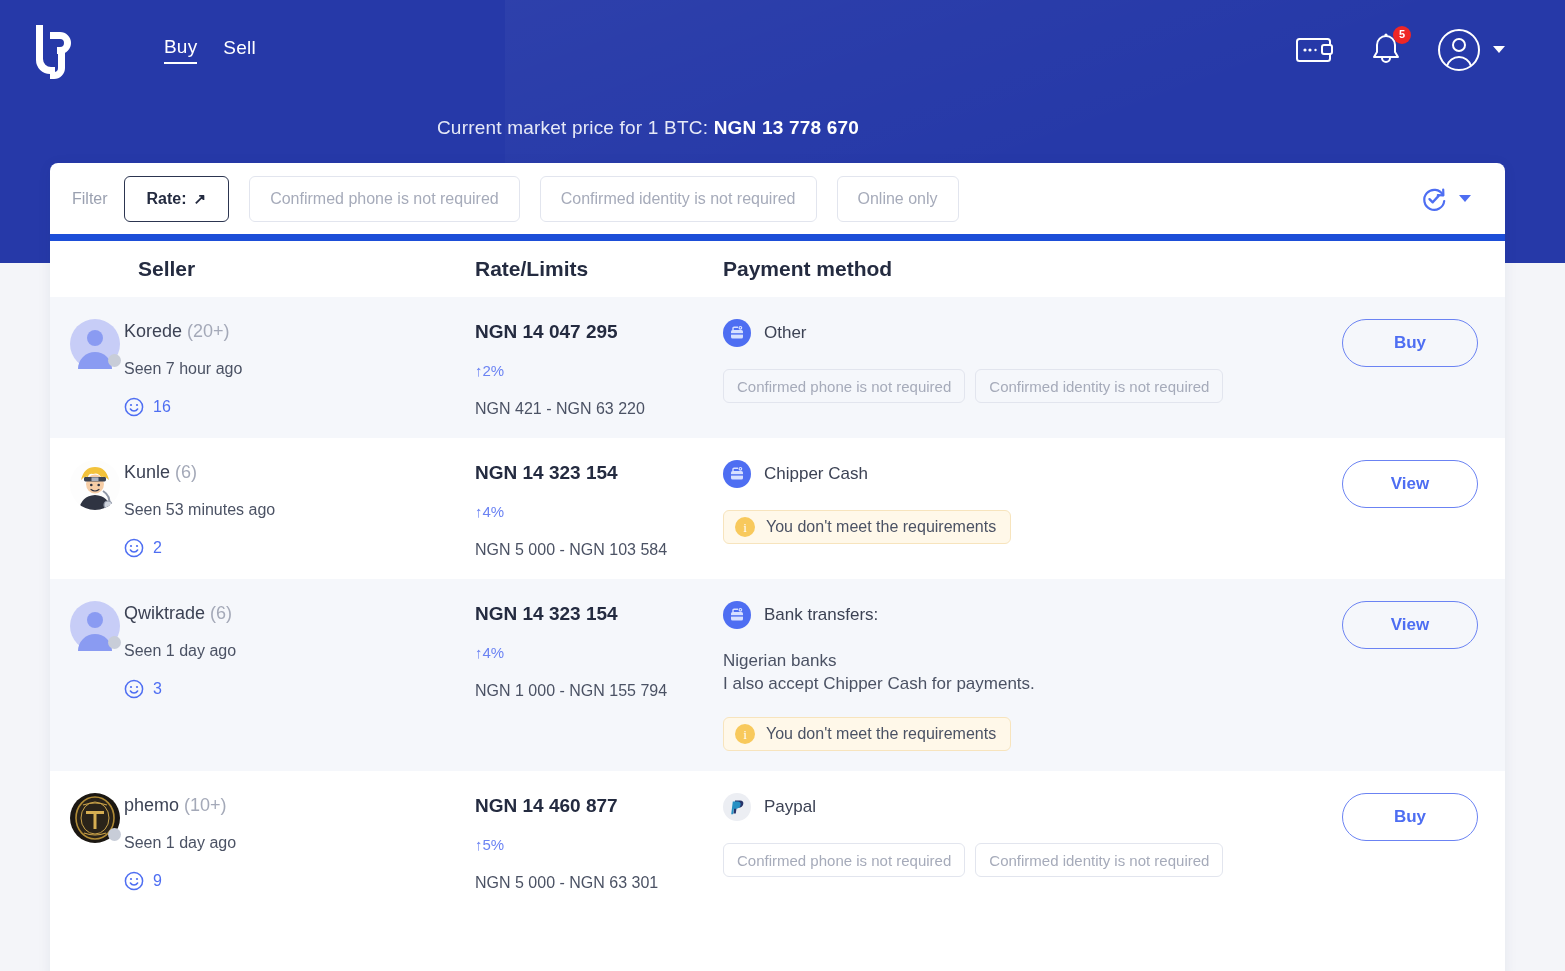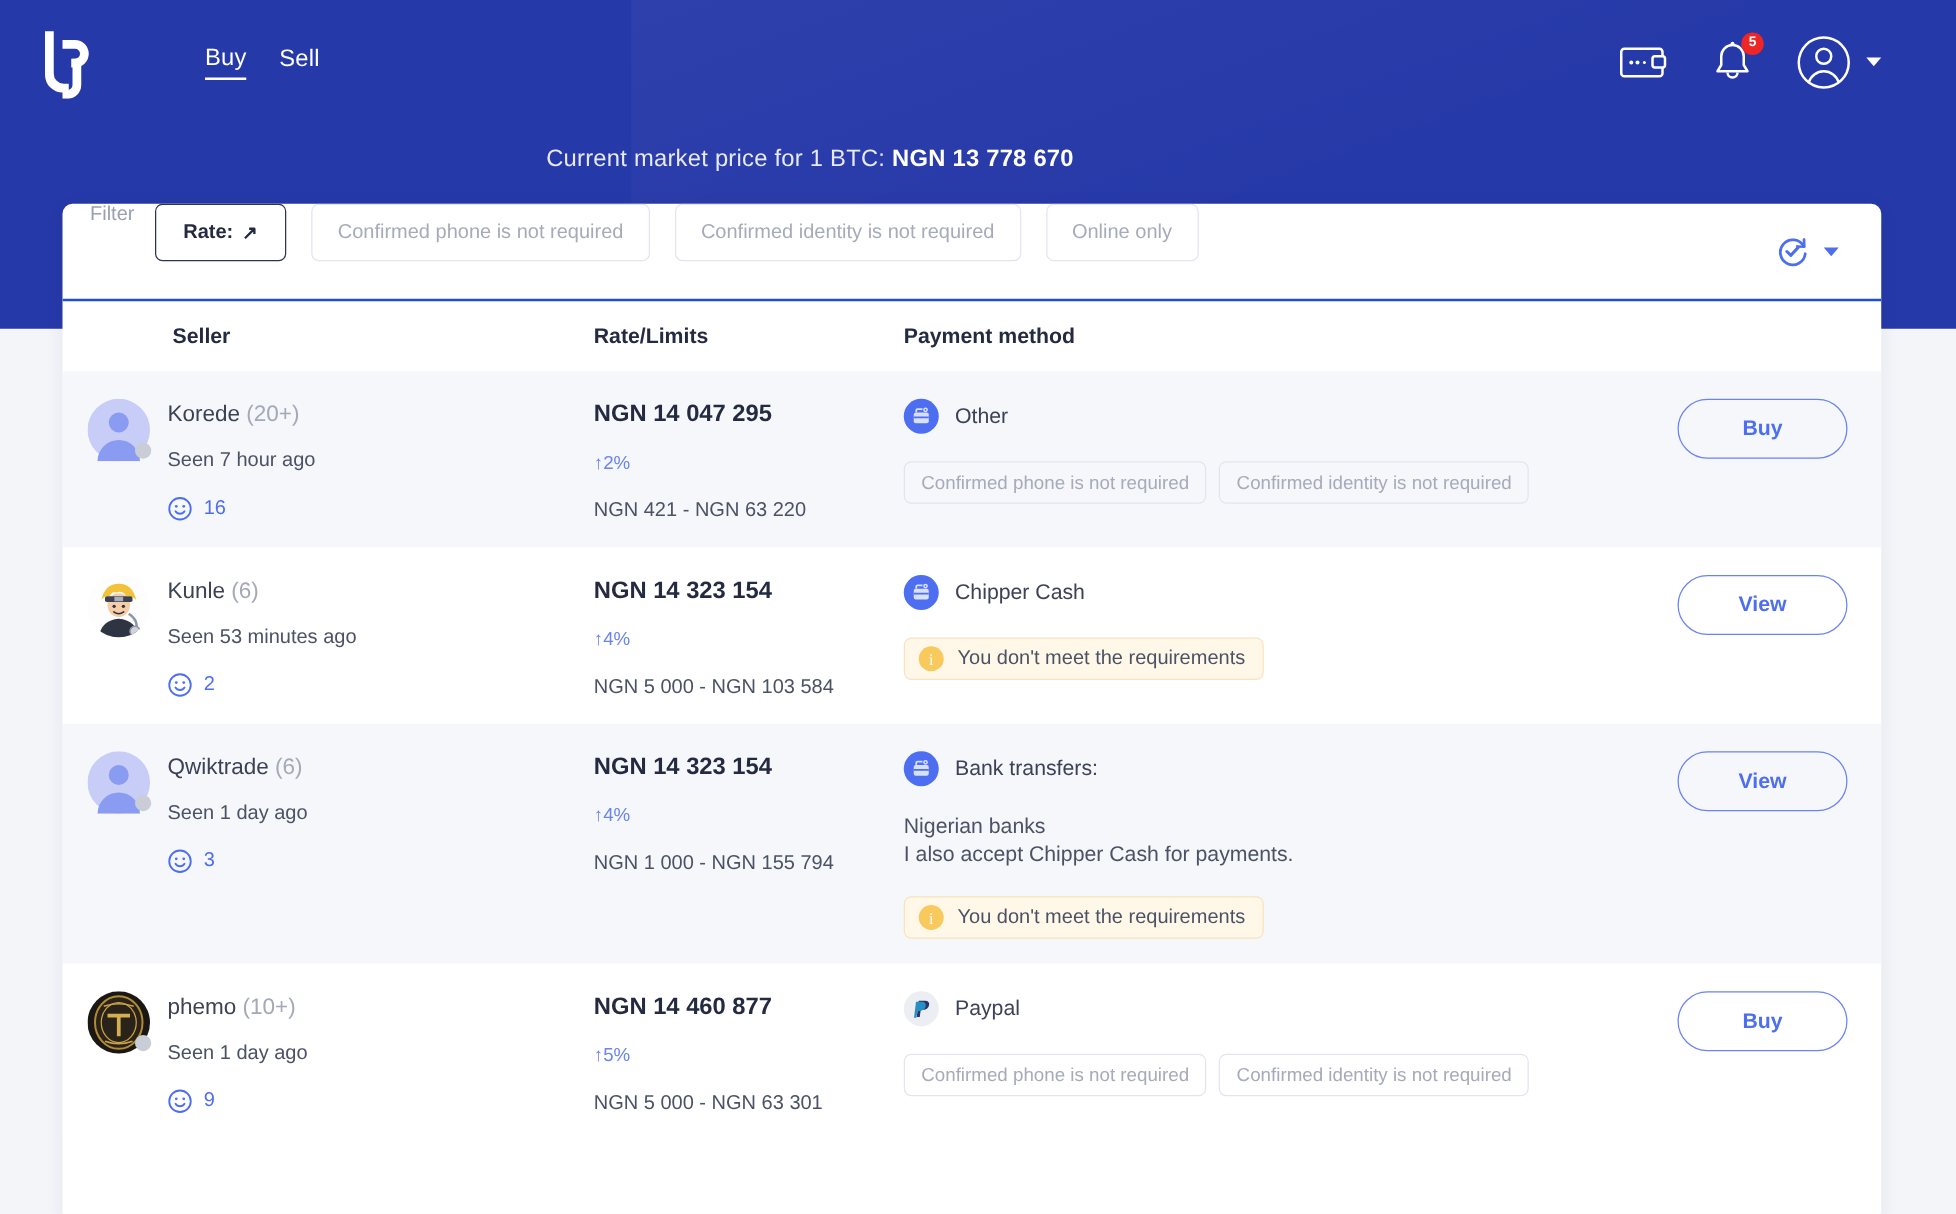--- a/index.html
+++ b/index.html
@@ -63,23 +63,23 @@
     position: absolute; top: 163px; left: 50px; width: 1455px;
     min-height: 820px;
     background: #ffffff;
     border-radius: 8px;
     box-shadow: 0 2px 14px rgba(28,40,90,0.07);
     overflow: hidden;
   }
 
   
   .filterbar {
-    height: 78px; display: flex; 
+    height: 78px; display: flex; align-items: center;
     padding: 0 20px 0 22px;
-    border-bottom: 2px solid #1d4ed8;
+    border-bottom: 7px solid #1d4ed8;
   }
   .filter-label { color: #9aa0b0; font-size: 16px; margin-right: 16px; }
   .chip {
     height: 46px; border: 1px solid #e2e5ee; border-radius: 6px;
     display: flex; align-items: center; padding: 0 20px;
     color: #a6abba; font-size: 16px; margin-right: 20px;
     background: #fff; cursor: pointer; white-space: nowrap;
   }
   .chip.strong {
     border-color: #2c3550; color: #242b40; font-weight: bold;
@@ -91,33 +91,33 @@
     width: 0; height: 0; border-left: 6px solid transparent;
     border-right: 6px solid transparent; border-top: 7px solid #4e6ef2;
     cursor: pointer;
   }
 
   
   .thead {
     display: flex; align-items: center; height: 56px;
     padding: 0 0 0 20px;
   }
-  .th { color: #242b40; font-size: 17px; font-weight: bold; }
+  .th { color: #242b40; font-size: 21px; font-weight: bold; }
   .col-seller  { width: 405px; padding-left: 68px; }
   .col-rate    { width: 248px; }
   .col-pay     { flex: 1; }
   .col-action  { width: 190px; }
 
   .row {
     display: flex; align-items: flex-start;
     padding: 22px 0 20px 20px;
     background: #ffffff;
   }
   .row.alt { background: #f5f7fb; }
-  .row-inner-seller { width: 405px; display: flex; align-items: flex-start; gap: 14px; }
+  .row-inner-seller { width: 405px; display: flex; align-items: flex-start; gap: 4px; }
 
   .avatar {
     position: relative; width: 50px; height: 50px; border-radius: 50%;
     flex-shrink: 0; overflow: visible;
   }
   .avatar .status-dot {
     position: absolute; right: -1px; bottom: 2px; width: 13px; height: 13px;
     border-radius: 50%; background: #c8cdd8;
   }
   .seller-texts { padding-top: 2px; }

